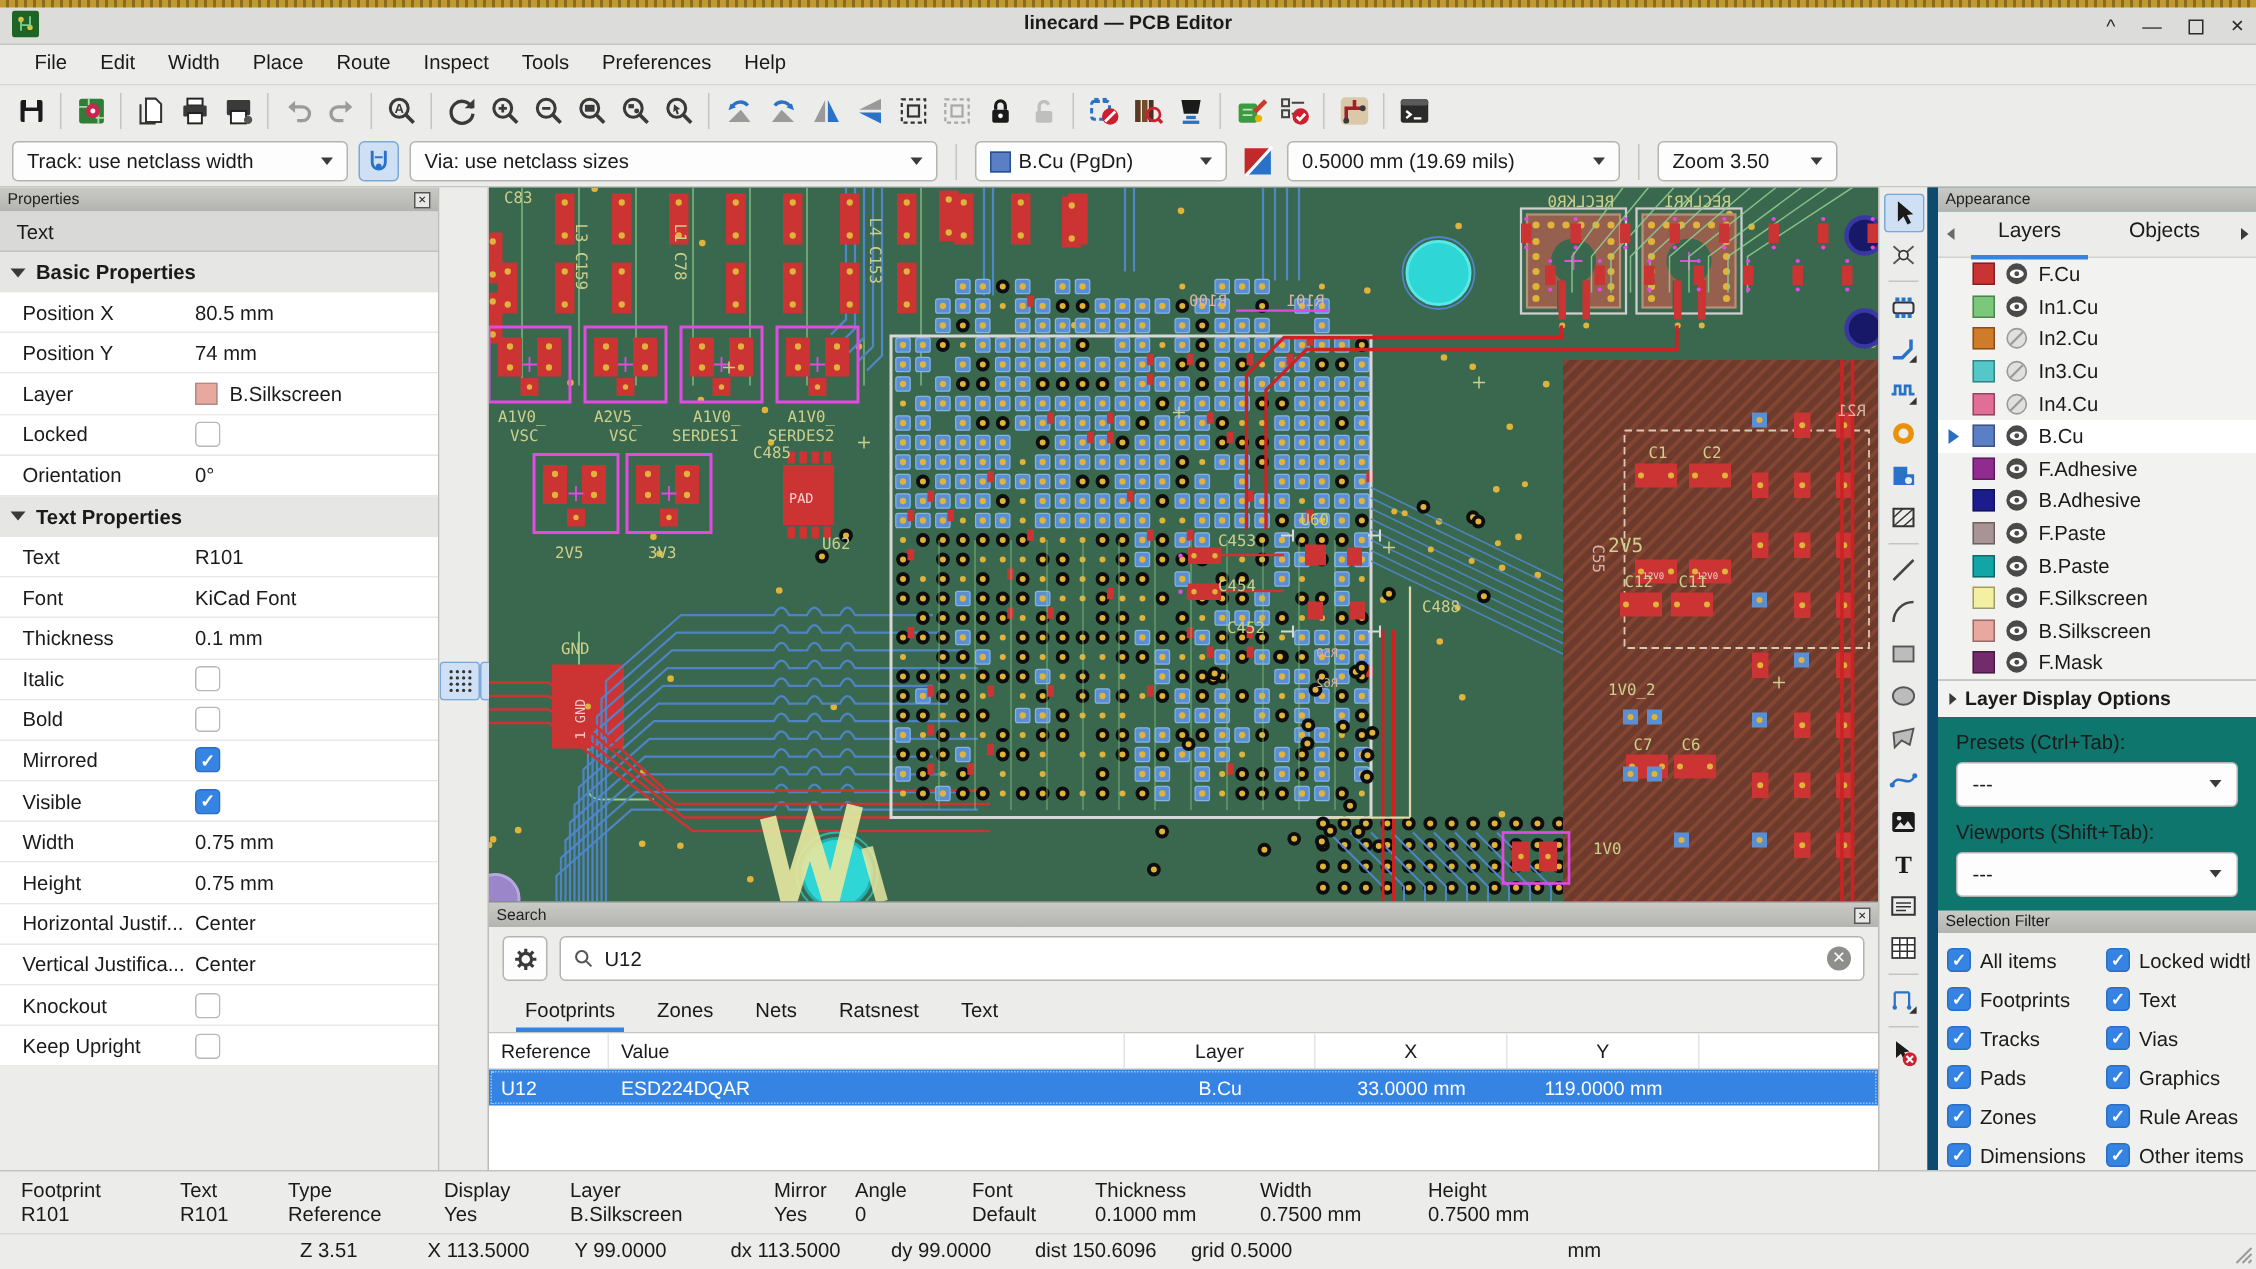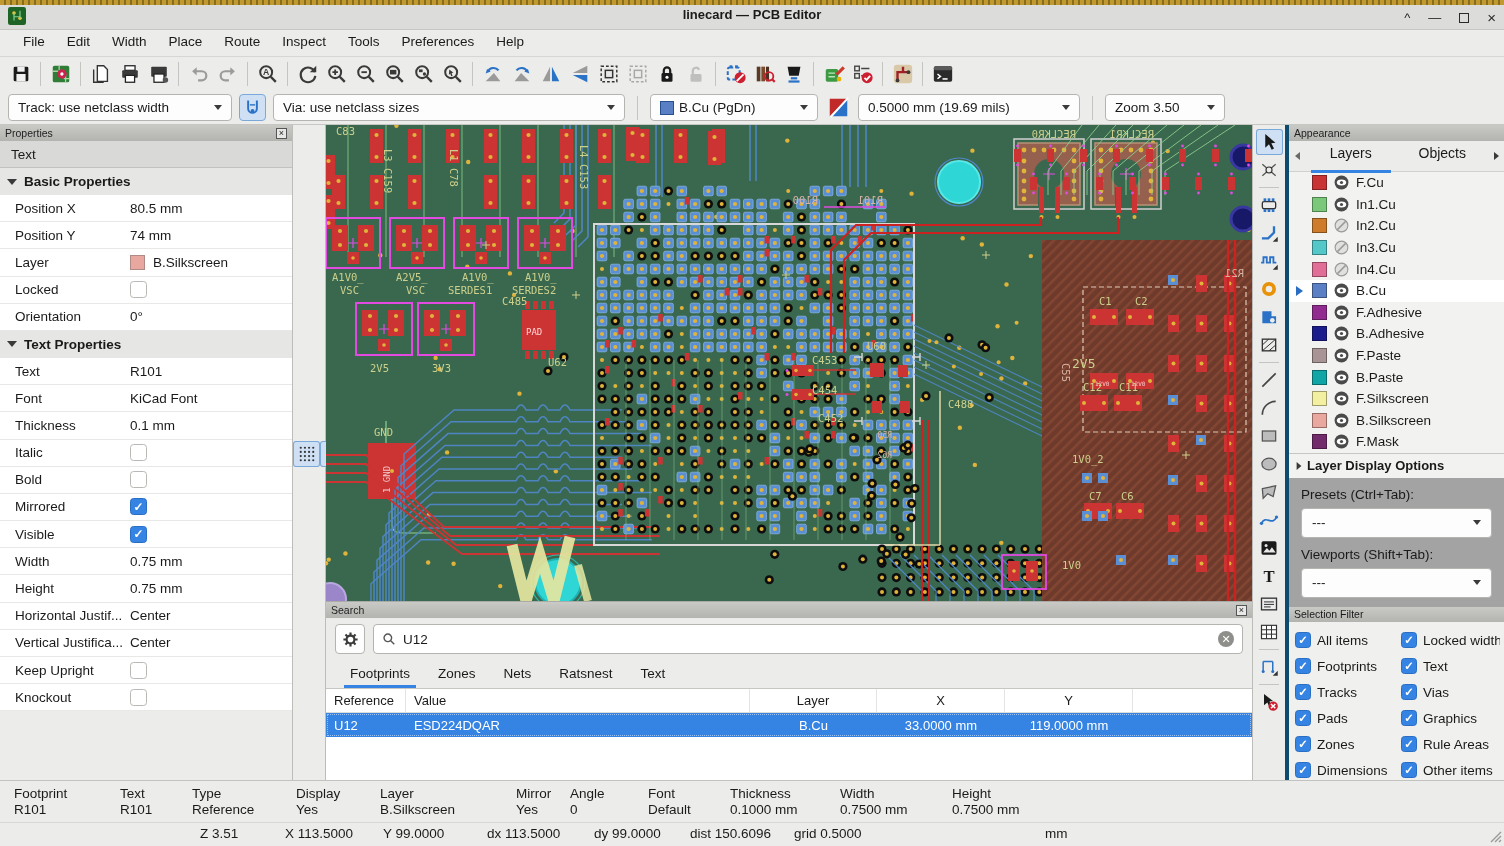--- a/index.html
+++ b/index.html
@@ -63,21 +63,21 @@
   .tab{padding:5px 14px 7px;font-size:13.5px;position:relative}
   .tab.active::after{content:"";position:absolute;left:8px;right:8px;bottom:0;height:3px;background:#3584e4}
   .stable{flex:1;background:#fff;overflow:hidden}
   .thead{display:flex;height:24px;background:#fff;border-bottom:1px solid #dcdcda;font-size:13px}
   .th{display:flex;align-items:center;padding:0 8px;border-right:1px solid #e4e4e2;overflow:hidden}
   .trow{display:flex;height:24px;font-size:13px}
   .trow.selected{background:#3584e4;color:#fff;outline:1px dotted #9cc3f0;outline-offset:-2px}
   .td{display:flex;align-items:center;padding:0 8px;overflow:hidden}
   .tc{justify-content:center}
   
-  .appearance{width:219px;display:flex;flex-direction:column;background:#a3a3a3;border-left:4px solid #0c4a6e}
+  .appearance{width:219px;display:flex;flex-direction:column;background:#0f766e;border-left:7px solid #0c4a6e}
   .ap-tabs{height:31px;display:flex;align-items:center;background:#ececea;border-bottom:1px solid #d0d0cc}
   .ap-arrow{width:16px;display:flex;justify-content:center}
   .tri-l-s{width:0;height:0;border-top:4.5px solid transparent;border-bottom:4.5px solid transparent;border-right:5.5px solid #6a6a6a}
   .tri-r-s{width:0;height:0;border-top:4.5px solid transparent;border-bottom:4.5px solid transparent;border-left:5.5px solid #3a3a3a}
   .ap-tab{flex:1;text-align:center;font-size:14px;padding:5px 0 12px;position:relative}
   .ap-tab.active::after{content:"";position:absolute;left:6px;right:6px;bottom:0;height:3px;background:#3584e4}
   .layers{background:#f2f2f0}
   .lrow{height:21.6px;display:flex;align-items:center;gap:7px;padding-left:23px;position:relative;font-size:13.5px}
   .lrow.selected{background:#fff}
   .lrow.selected .selmark{position:absolute;left:7px;width:0;height:0;border-top:5px solid transparent;border-bottom:5px solid transparent;border-left:7px solid #2a6ec4}
@@ -481,27 +481,27 @@
         </div>
         <div class="prow">
           <div class="lbl">Horizontal Justif...</div>
           <div class="val">Center</div>
         </div>
         <div class="prow">
           <div class="lbl">Vertical Justifica...</div>
           <div class="val">Center</div>
         </div>
         <div class="prow">
-          <div class="lbl">Keep Upright</div>
+          <div class="lbl">Knockout</div>
           <div class="val">
             <span class="cb"></span>
           </div>
         </div>
         <div class="prow">
-          <div class="lbl">Knockout</div>
+          <div class="lbl">Keep Upright</div>
           <div class="val">
             <span class="cb"></span>
           </div>
         </div>
       </div>
     <div class="props-rest"></div>
   </div>
 
   <div class="lbar" id="lbar">
       <div class="vbtn active">

